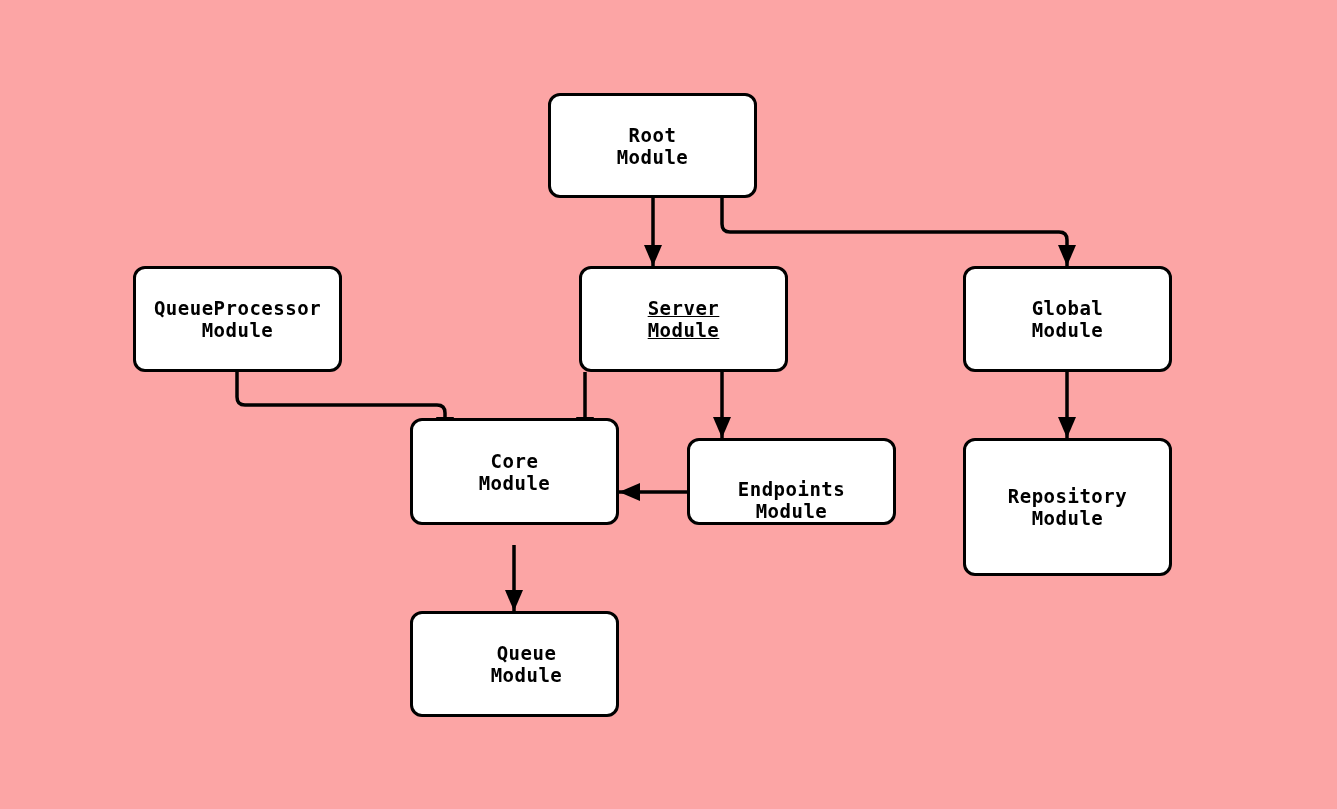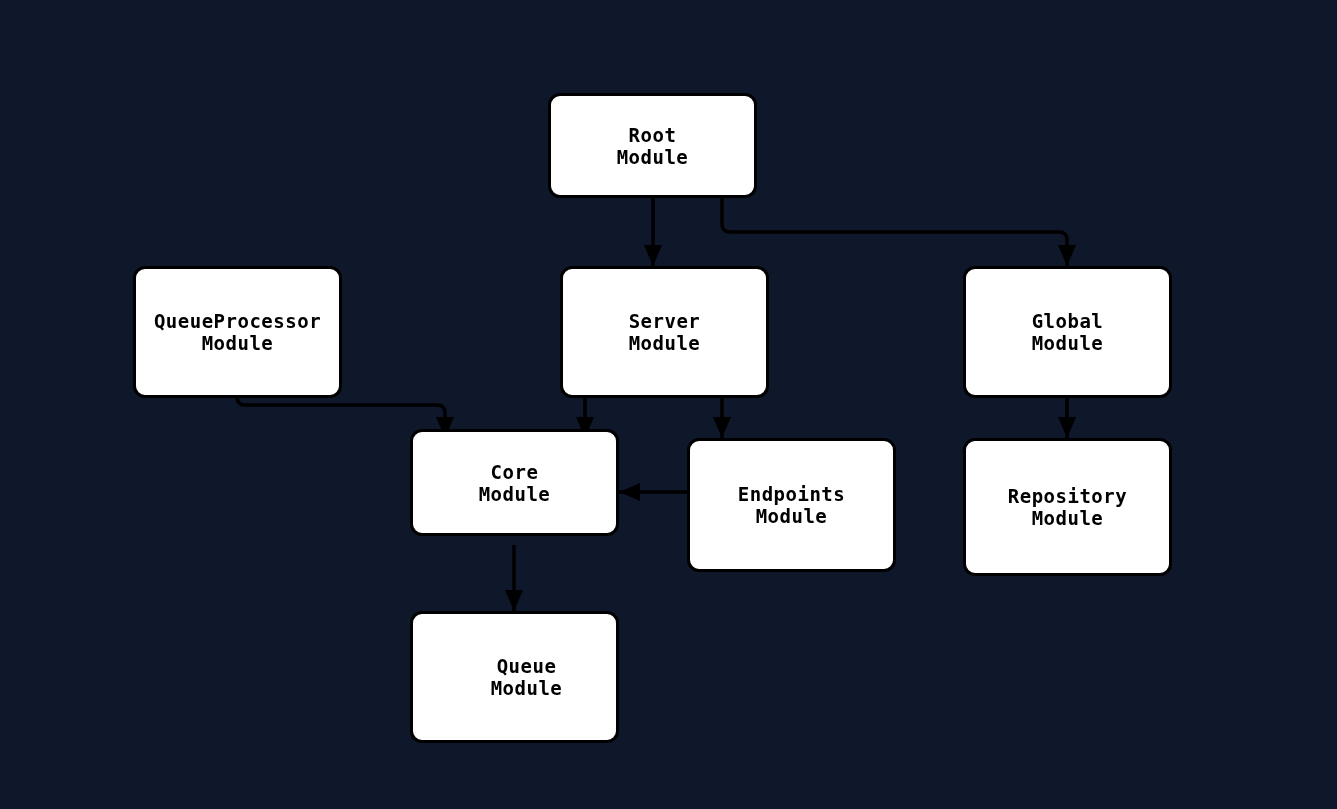--- a/index.html
+++ b/index.html
@@ -4,57 +4,57 @@
 <style>
   html, body {
     margin: 0;
     padding: 0;
     background: #ffffff;
   }
   #canvas {
     position: relative;
     width: 1337px;
     height: 809px;
-    background: #0f172a;
+    background: #fca5a5;
     font-family: "DejaVu Sans Mono", "Liberation Mono", monospace;
     overflow: hidden;
   }
   #edge-layer {
     position: absolute;
     left: 0;
     top: 0;
     width: 1337px;
     height: 809px;
     pointer-events: none;
   }
   .node {
     position: absolute;
     box-sizing: border-box;
     width: 209px;
-    height: 132px;
+    height: 106px;
     background: #ffffff;
     border: 3.5px solid #000000;
     border-radius: 12px;
     display: flex;
     flex-direction: column;
     align-items: center;
     justify-content: center;
     text-align: center;
     color: #000000;
     font-weight: bold;
     font-size: 19px;
     line-height: 22px;
     letter-spacing: 0.5px;
   }
   .n-root          { left: 548px; top: 93px;  height: 105px; }
   .n-queueproc     { left: 133px; top: 266px; }
-  .n-server        { left: 560px; top: 266px; }
+  .n-server        { left: 579px; top: 266px; text-decoration: underline; }
   .n-global        { left: 963px; top: 266px; text-align: center; }
-  .n-core          { left: 410px; top: 429px; height: 107px; }
-  .n-endpoints     { left: 687px; top: 438px; height: 134px; }
+  .n-core          { left: 410px; top: 418px; height: 107px; }
+  .n-endpoints     { left: 687px; top: 438px; height: 87px; justify-content: flex-end; }
   .n-repository    { left: 963px; top: 438px; height: 138px; }
   .n-queue         { left: 410px; top: 611px; padding-left: 24px; }
   .edge {
     fill: none;
     stroke: #000000;
     stroke-width: 3.5;
   }
 </style>
 </head>
 <body>

